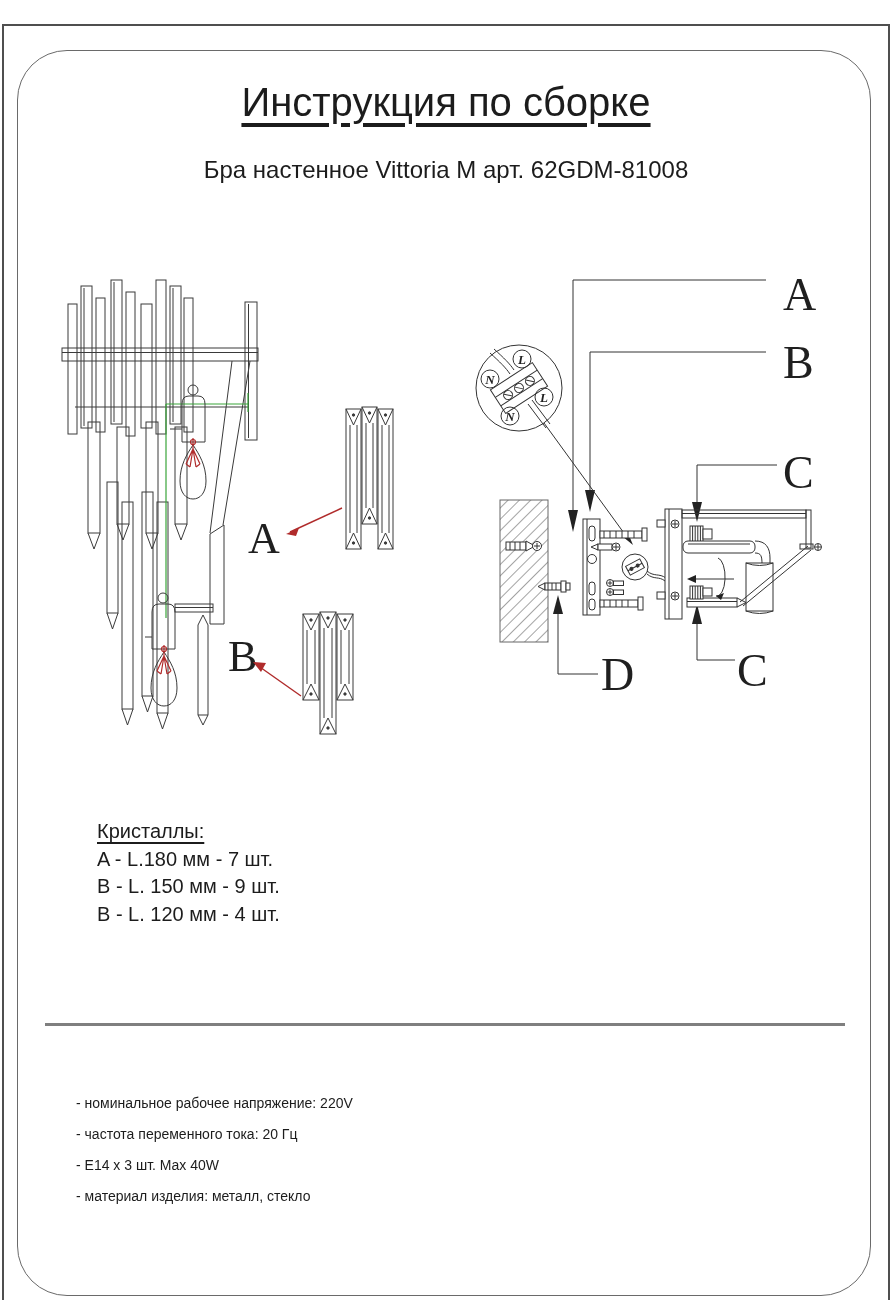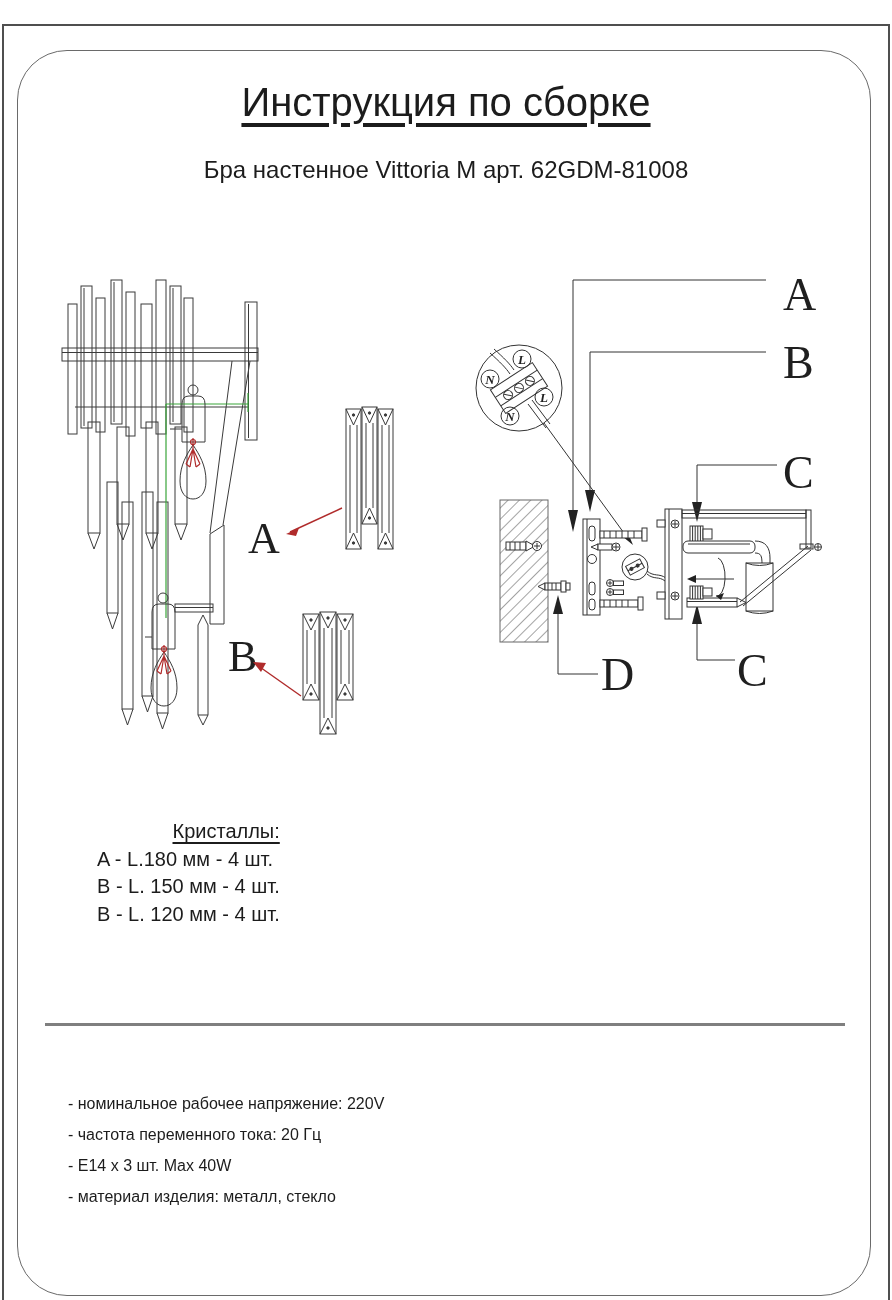--- a/index.html
+++ b/index.html
@@ -5,23 +5,23 @@
   html,body{margin:0;padding:0;background:#ffffff;}
   #page{position:relative;width:892px;height:1300px;background:#ffffff;overflow:hidden;
         font-family:"Liberation Sans",sans-serif;color:#1c1c1c;margin-top:22px;}
   .abs{position:absolute;}
   #outer-border{inset:2px;border:2px solid #4f4f4f;}
   #inner-border{left:17px;top:28px;width:852px;height:1244px;border:1px solid #6a6a6a;border-radius:50px;}
   #doc-title{left:0;right:0;top:58px;text-align:center;font-size:40px;
              text-decoration:underline;text-underline-offset:7px;}
   #doc-subtitle{left:0;right:0;top:134px;text-align:center;font-size:24px;}
   #crystals-block{left:97px;top:796px;font-size:20px;line-height:27.5px;}
-  #crystals-heading{text-decoration:underline;text-underline-offset:4px;text-align:right;}
+  #crystals-heading{text-decoration:underline;text-underline-offset:4px;}
   #divider{left:45px;top:1001px;width:800px;height:3px;background:#7f7f7f;}
-  #specs-block{left:68px;top:1066px;font-size:16px;line-height:31px;}
+  #specs-block{left:76px;top:1066px;font-size:14px;line-height:31px;}
   svg text.dlabel{font-family:"Liberation Serif","DejaVu Serif",serif;fill:#1f1f1f;}
   svg text.wlabel{font-family:"Liberation Serif","DejaVu Serif",serif;font-style:italic;font-weight:bold;fill:#1f1f1f;}
 </style>
 </head>
 <body>
 
 <div id="page">
   <div id="outer-border" class="abs"></div>
   <div id="inner-border" class="abs"></div>
 
@@ -314,22 +314,22 @@
 
     <text class="dlabel" x="333" y="58" font-size="46">A</text>
     <text class="dlabel" x="333" y="126" font-size="46">B</text>
     <text class="dlabel" x="333" y="236" font-size="46">C</text>
     <text class="dlabel" x="287" y="434" font-size="46">C</text>
     <text class="dlabel" x="151" y="438" font-size="46">D</text>
   </svg>
 
   <div id="crystals-block" class="abs">
     <div id="crystals-heading">Кристаллы:</div>
-    <div>A - L.180 мм - 4 шт.</div>
-    <div>B - L. 150 мм - 4 шт.</div>
+    <div>A - L.180 мм - 7 шт.</div>
+    <div>B - L. 150 мм - 9 шт.</div>
     <div>B - L. 120 мм - 4 шт.</div>
   </div>
 
   <div id="divider" class="abs"></div>
 
   <div id="specs-block" class="abs">
     <div>- номинальное рабочее напряжение: 220V</div>
     <div>- частота переменного тока: 20 Гц</div>
     <div>- E14 x 3 шт. Max 40W</div>
     <div>- материал изделия: металл, стекло</div>

